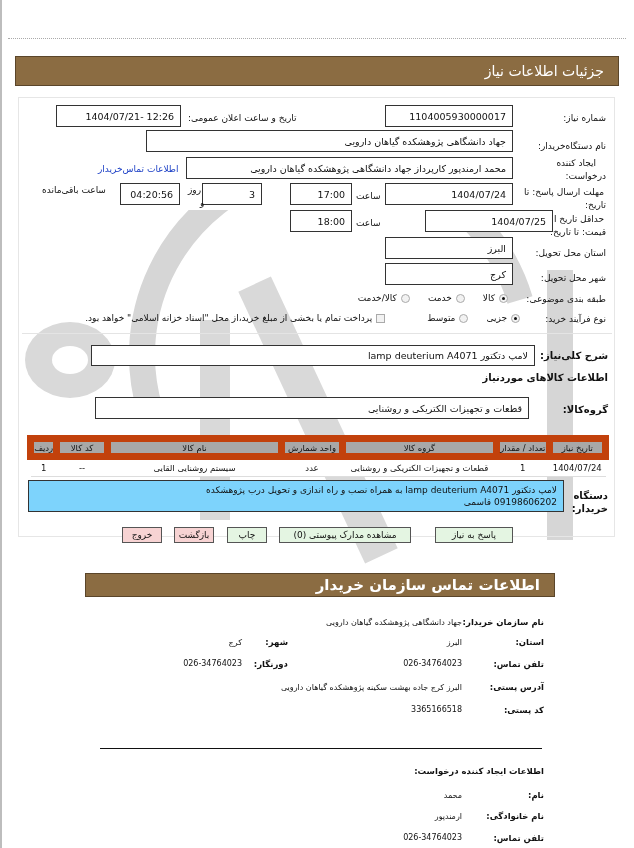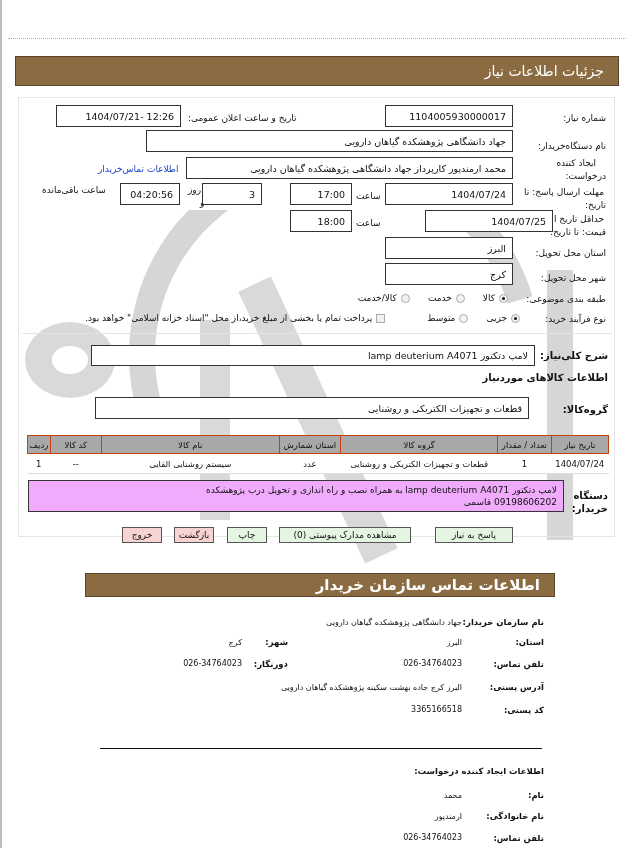--- a/index.html
+++ b/index.html
@@ -18,21 +18,21 @@
   .box.ltr { direction: ltr; justify-content: flex-end; }
   .link { position: absolute; color: #1a3ec5; font-size: 9px; white-space: nowrap; cursor: pointer; }
   .radio { display: inline-block; width: 9px; height: 9px; border-radius: 50%; border: 1px solid #aaa; background: #f2f2f2; vertical-align: middle; position: relative; }
   .radio.on::after { content: ""; position: absolute; left: 2px; top: 2px; width: 3px; height: 3px; border-radius: 50%; background: #111; }
   .chk { display: inline-block; width: 9px; height: 9px; border: 1px solid #aaa; background: #f2f2f2; vertical-align: middle; }
   .optrow { position: absolute; display: flex; align-items: center; gap: 4px; white-space: nowrap; font-size: 9px; }
   .optrow .opt { display: flex; align-items: center; gap: 4px; margin-left: 14px; }
   .sep { position: absolute; left: 22px; width: 590px; border-top: 1px solid #e4e4e4; }
   .bold { font-weight: bold; font-size: 10px; }
   table.items { position: absolute; left: 27px; top: 435px; width: 582px; border-collapse: collapse; font-size: 8.5px; }
-  table.items th { background: #a8a8a8; color: #111; font-weight: normal; height: 18px; border: 1px solid #c2410c; text-align: center; }
+  table.items th { background: #a8a8a8; color: #111; font-weight: normal; height: 18px; border: 7px solid #c2410c; text-align: center; }
   table.items td { height: 20px; text-align: center; background: #fff; border-bottom: 1px solid #ddd; }
   .btn { position: absolute; height: 16px; border: 1px solid #555; font-size: 9px; display: flex; align-items: center; justify-content: center; cursor: pointer; top: 527px; }
   .btn.green { background: #e4f5e2; }
   .btn.red { background: #f7d3d3; }
   .info-lbl { position: absolute; font-size: 8.5px; font-weight: bold; white-space: nowrap; }
   .info-val { position: absolute; font-size: 8px; white-space: nowrap; }
   .rule { position: absolute; left: 100px; top: 748px; width: 442px; border-top: 1px solid #111; }
 </style>
 </head>
 <body>
@@ -134,42 +134,42 @@
 
 <span class="lbl bold" style="right:26px;top:404px;">گروه‌کالا:</span>
 <div class="box" style="left:95px;top:397px;width:434px;height:22px;">قطعات و تجهیزات الکتریکی و روشنایی</div>
 
 <table class="items">
   <thead>
     <tr>
       <th style="width:56px;">تاریخ نیاز</th>
       <th style="width:52px;margin-top:12px;">تعداد / مقدار</th>
       <th style="width:153px;">گروه کالا</th>
-      <th style="width:60px;">استان شمارش</th>
+      <th style="width:60px;">واحد شمارش</th>
       <th style="width:173px;">نام کالا</th>
       <th style="width:50px;">کد کالا</th>
       <th style="width:22px;">ردیف</th>
     </tr>
   </thead>
   <tbody>
     <tr>
       <td>1404/07/24</td>
       <td>1</td>
       <td>قطعات و تجهیزات الکتریکی و روشنایی</td>
       <td>عدد</td>
       <td>سیستم روشنایی القایی</td>
       <td>--</td>
       <td>1</td>
     </tr>
   </tbody>
 </table>
 
 <span class="lbl bold" style="right:26px;top:490px;">دستگاه</span>
 <span class="lbl bold" style="right:26px;top:503px;">خریدار:</span>
-<div class="abs" style="left:28px;top:480px;width:536px;height:32px;border:1px solid #333;background:#f0abfc;padding:3px 6px;font-size:9px;line-height:12px;">
+<div class="abs" style="left:28px;top:480px;width:536px;height:32px;border:1px solid #333;background:#7dd3fc;padding:3px 6px;font-size:9px;line-height:12px;">
   <div>لامپ دتکتور lamp deuterium A4071 به همراه نصب و راه اندازی و تحویل درب پژوهشکده</div>
   <div>09198606202 قاسمی</div>
 </div>
 
 <div class="btn green" style="left:435px;width:78px;">پاسخ به نیاز</div>
 <div class="btn green" style="left:279px;width:132px;">مشاهده مدارک پیوستی (0)</div>
 <div class="btn green" style="left:227px;width:40px;">چاپ</div>
 <div class="btn red" style="left:174px;width:40px;">بازگشت</div>
 <div class="btn red" style="left:122px;width:40px;">خروج</div>
 

